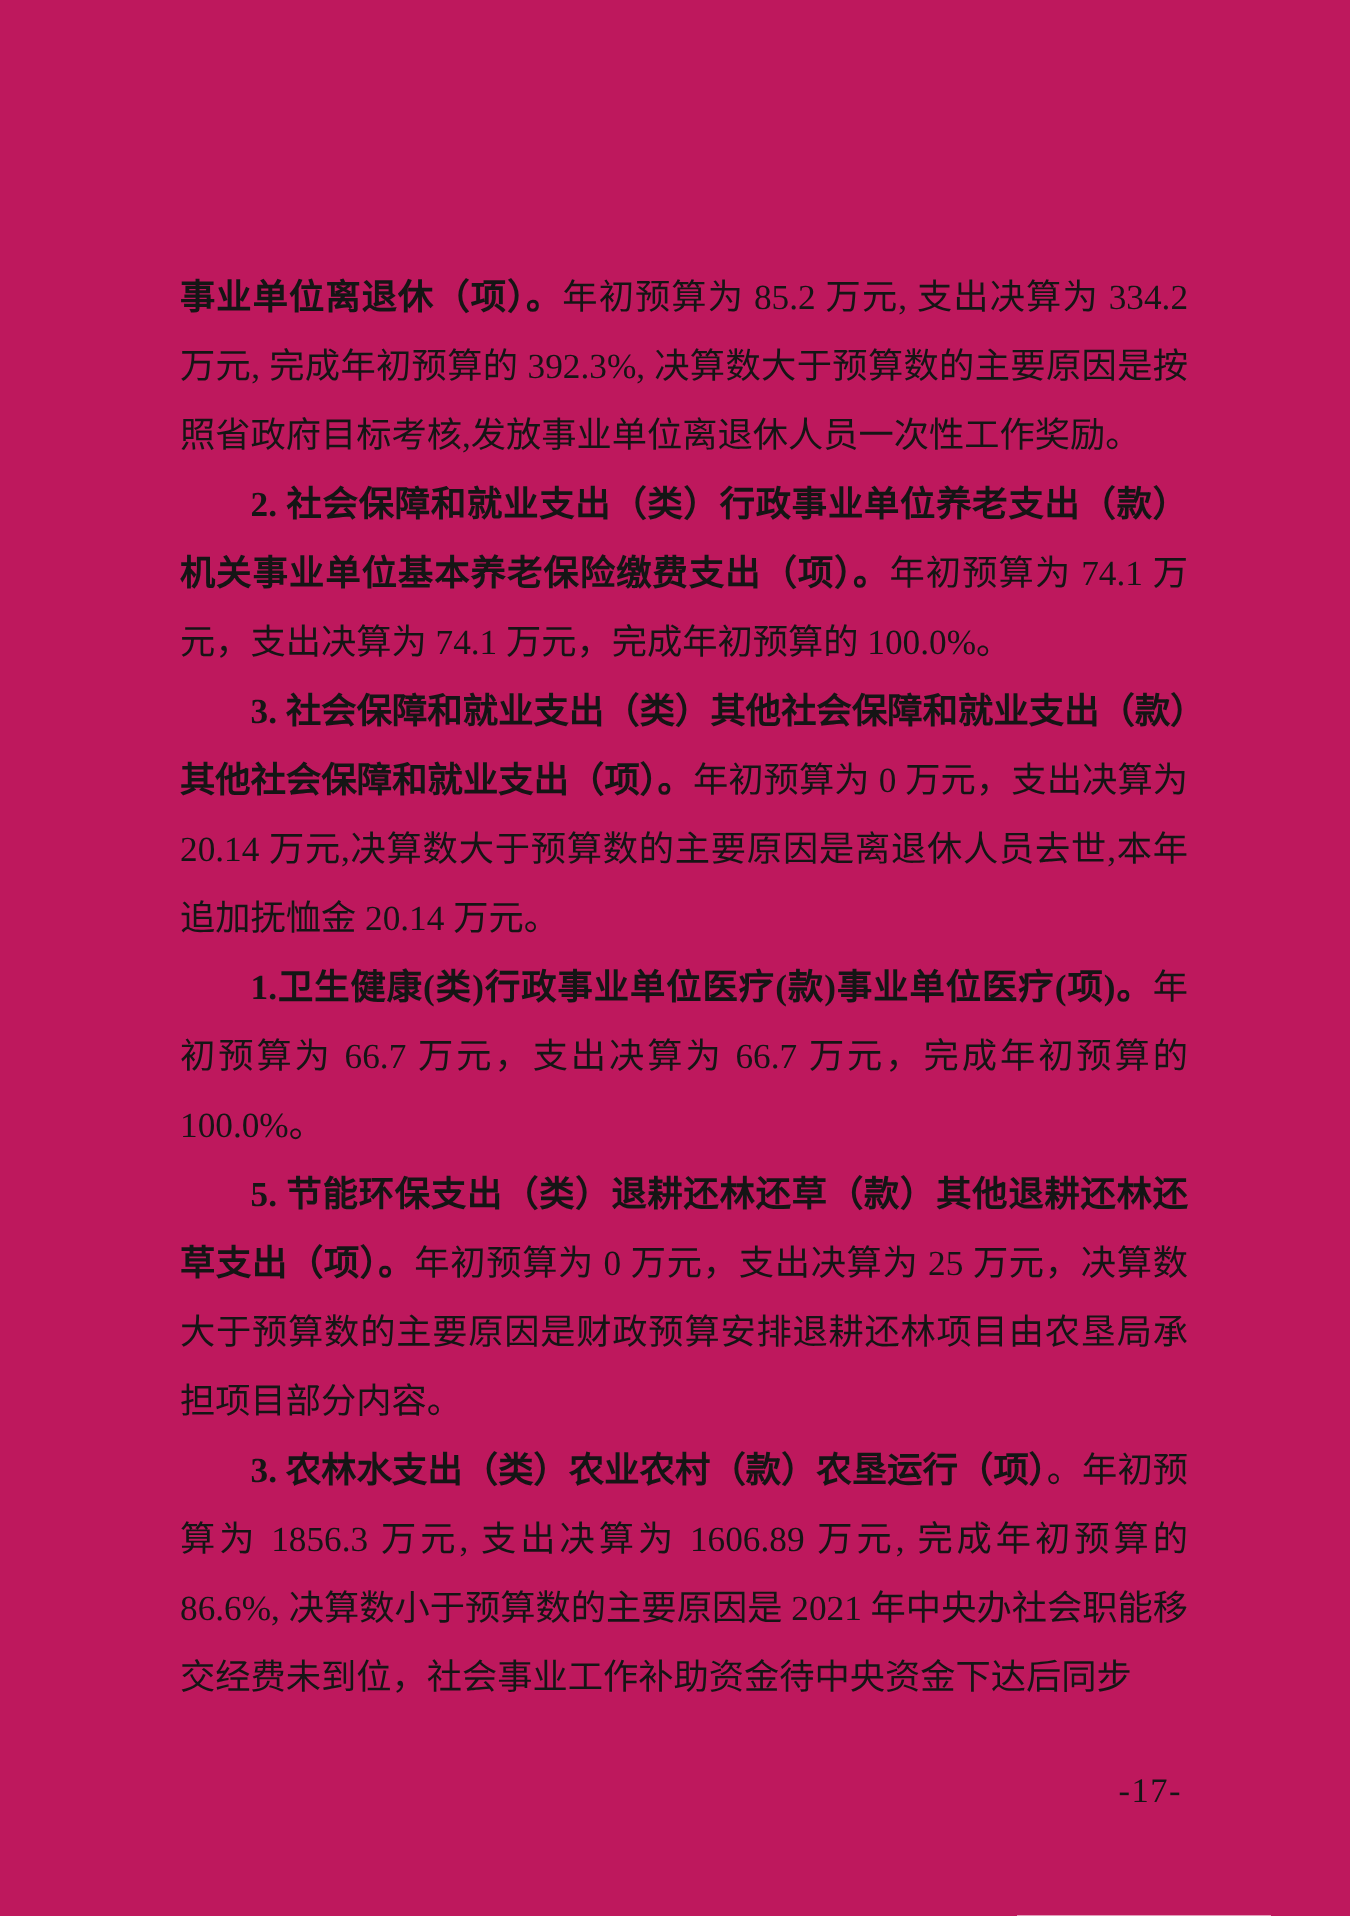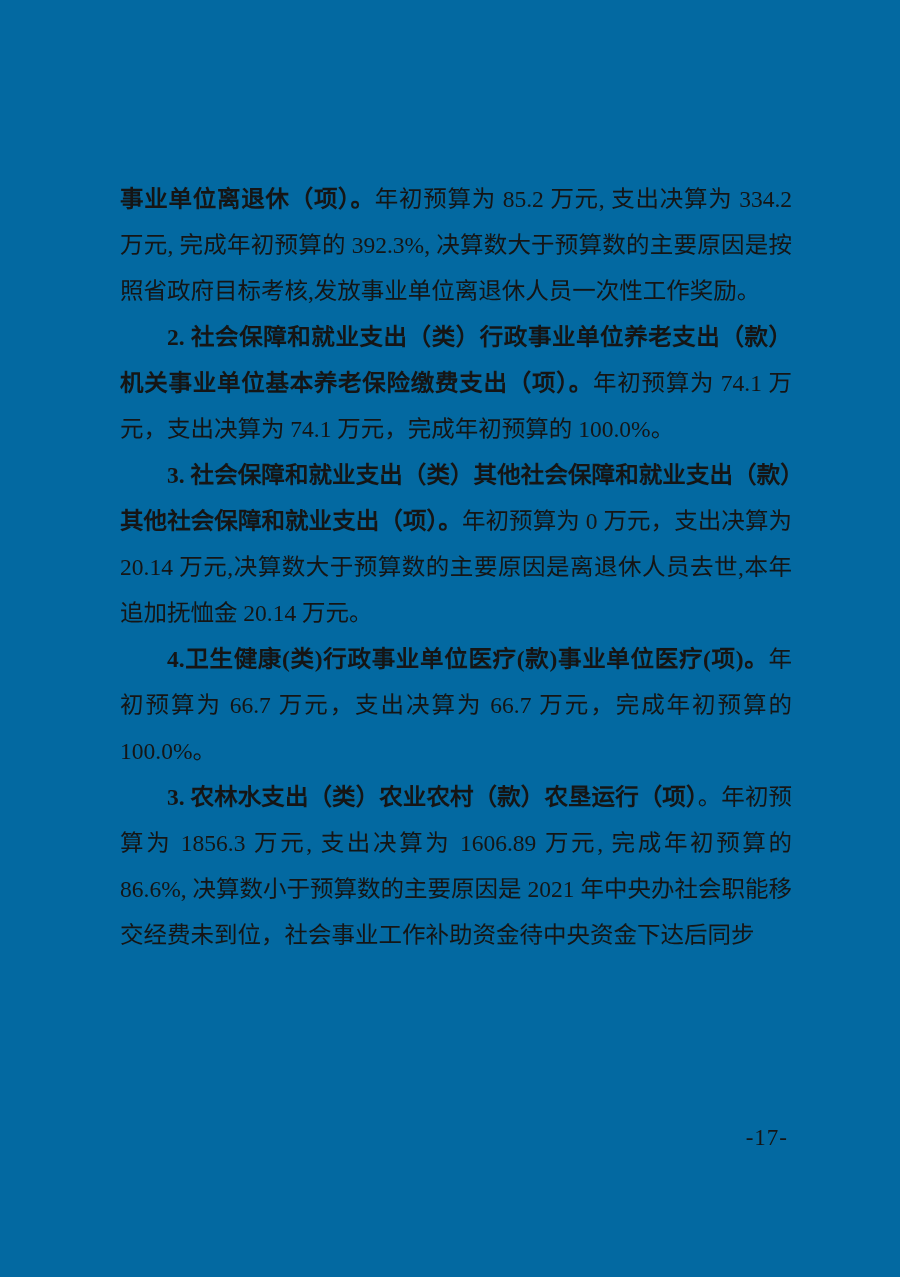--- a/index.html
+++ b/index.html
@@ -4,21 +4,21 @@
 <style>
   html, body {
     margin: 0;
     padding: 0;
     background: #ffffff;
   }
   .page {
     position: relative;
     width: 900px;
     height: 1277px;
-    background: #0369a1;
+    background: #be185d;
     overflow: hidden;
     font-family: "Liberation Serif", "DejaVu Serif", serif;
     color: #151515;
   }
   .content {
     position: absolute;
     left: 120px;
     top: 176px;
     width: 672px;
     font-size: 23.5px;
@@ -33,34 +33,35 @@
     text-indent: 2em;
   }
   .seg {
     font-weight: 400;
   }
   .seg.bold {
     font-weight: 700;
   }
   .page-number {
     position: absolute;
-    top: 1124px;
+    top: 1180px;
     right: 112px;
     font-size: 23px;
     line-height: 28px;
     letter-spacing: 1px;
     color: #151515;
   }
 </style>
 </head>
 <body>
 
 <div class="page">
   <div class="content">
 
   <p class="para"><span class="seg bold">事业单位离退休（项）。</span><span class="seg">年初预算为 85.2 万元, 支出决算为 334.2 万元, 完成年初预算的 392.3%, 决算数大于预算数的主要原因是按照省政府目标考核,发放事业单位离退休人员一次性工作奖励。</span></p>
       <p class="para indent"><span class="seg bold">2. 社会保障和就业支出（类）行政事业单位养老支出（款）机关事业单位基本养老保险缴费支出（项）。</span><span class="seg">年初预算为 74.1 万元，支出决算为 74.1 万元，完成年初预算的 100.0%。</span></p>
       <p class="para indent"><span class="seg bold">3. 社会保障和就业支出（类）其他社会保障和就业支出（款）其他社会保障和就业支出（项）。</span><span class="seg">年初预算为 0 万元，支出决算为 20.14 万元,决算数大于预算数的主要原因是离退休人员去世,本年追加抚恤金 20.14 万元。</span></p>
-      <p class="para indent"><span class="seg bold">4.卫生健康(类)行政事业单位医疗(款)事业单位医疗(项)。</span><span class="seg">年初预算为 66.7 万元，支出决算为 66.7 万元，完成年初预算的 100.0%。</span></p>
+      <p class="para indent"><span class="seg bold">1.卫生健康(类)行政事业单位医疗(款)事业单位医疗(项)。</span><span class="seg">年初预算为 66.7 万元，支出决算为 66.7 万元，完成年初预算的 100.0%。</span></p>
+      <p class="para indent"><span class="seg bold">5. 节能环保支出（类）退耕还林还草（款）其他退耕还林还草支出（项）。</span><span class="seg">年初预算为 0 万元，支出决算为 25 万元，决算数大于预算数的主要原因是财政预算安排退耕还林项目由农垦局承担项目部分内容。</span></p>
       <p class="para indent"><span class="seg bold">3. 农林水支出（类）农业农村（款）农垦运行（项）</span><span class="seg">。年初预算为 1856.3 万元, 支出决算为 1606.89 万元, 完成年初预算的 86.6%, 决算数小于预算数的主要原因是 2021 年中央办社会职能移交经费未到位，社会事业工作补助资金待中央资金下达后同步</span></p>
     </div>
   <div class="page-number">-17-</div>
 </div>
 
 </body></html>

